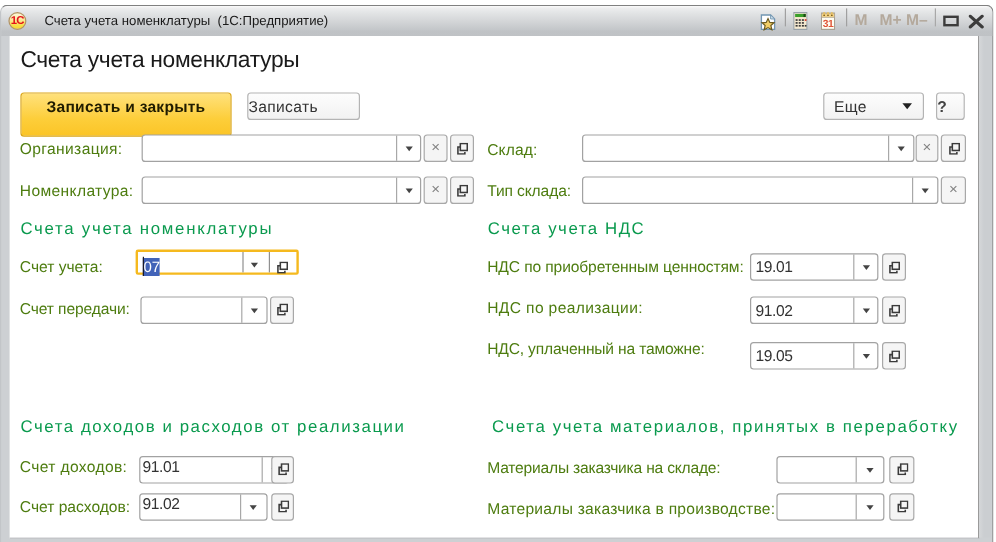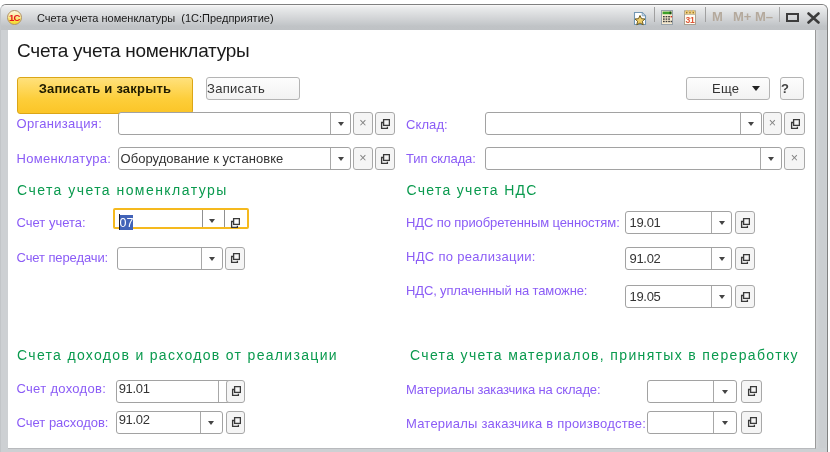--- a/index.html
+++ b/index.html
@@ -1,19 +1,19 @@
 <!DOCTYPE html>
 <html><head><meta charset="utf-8">
 <style>
 html,body{margin:0;padding:0;background:#fff;}
 body{font-family:"Liberation Sans",sans-serif;width:830px;height:452px;position:relative;overflow:hidden;}
 #win{position:absolute;left:0;top:4px;width:828px;height:448px;background:#cdd0d3;border:1px solid #808080;border-bottom:none;border-left-color:#c2c5c8;border-radius:6px 6px 0 0;box-sizing:border-box;}
 #tb{position:absolute;left:0;top:0;width:826px;height:25px;border-radius:5px 5px 0 0;background:linear-gradient(180deg,#fafafa 0%,#ededee 8%,#e4e6e7 20%,#d4d6d8 50%,#c4c7ca 78%,#c0c3c6 84%,#bfc2c5 100%);}
 #ct{position:absolute;left:7px;top:25px;width:807px;height:417.5px;background:#fff;border-right:1px solid #9a9a9a;border-bottom:1px solid #b8babd;}
-.lab{position:absolute;font-size:13px;color:#8b5cf6;letter-spacing:0.3px;white-space:nowrap;}
+.lab{position:absolute;font-size:13px;color:#4d7c0f;letter-spacing:0.3px;white-space:nowrap;}
 .grn{position:absolute;font-size:14px;color:#0a9a4e;letter-spacing:1.3px;white-space:nowrap;}
 .fld{position:absolute;height:23px;border:1px solid #a2a2a2;border-radius:3px;background:#fff;box-sizing:border-box;}
 .fld .tx{position:absolute;left:5px;top:3px;font-size:13px;color:#333;letter-spacing:0.3px;white-space:nowrap;}
 .sep{position:absolute;top:0;bottom:0;width:1px;background:#a8a8a8;}
 .arr{position:absolute;top:9px;width:0;height:0;border-left:3.5px solid transparent;border-right:3.5px solid transparent;border-top:4.2px solid #444;}
 .bx{position:absolute;height:23px;border:1px solid #a8a8a8;border-radius:3px;background:#f5f5f5;box-sizing:border-box;color:#838383;font-size:12.5px;text-align:center;line-height:20px;}
 .bo{position:absolute;height:23px;border:1px solid #a8a8a8;border-radius:3px;background:#f5f5f5;box-sizing:border-box;}
 .bo svg{position:absolute;left:50%;top:50%;margin:-5px 0 0 -5px;}
 .btn{position:absolute;height:23px;box-sizing:border-box;border:1px solid #b4b4b4;border-radius:3px;background:linear-gradient(#fdfdfd,#f2f2f2);font-size:13px;color:#333;text-align:left;line-height:21px;letter-spacing:0.3px;}
 </style></head>
@@ -70,21 +70,21 @@
 <div style="position:absolute;left:779px;top:7px;width:1px;height:15px;background:#a8a8a8;"></div>
 <div style="position:absolute;left:786px;top:13px;width:9px;height:5px;border:2px solid #3c3c3c;"></div>
 <svg style="position:absolute;left:807px;top:12px;" width="13" height="12" viewBox="0 0 13 12">
     <path d="M1.5 1.5 L11.5 10.5 M11.5 1.5 L1.5 10.5" stroke="#3c3c3c" stroke-width="2.6" stroke-linecap="round"></path>
   </svg>
 
 <div style="position:absolute;left:17px;top:39.5px;font-size:19px;color:#1a1a1a;letter-spacing:-0.26px;">Счета учета номенклатуры</div>
 
 <div style="position:absolute;left:17px;top:77px;width:176px;height:37px;box-sizing:border-box;border:1px solid #dba617;border-radius:3px;background:linear-gradient(#ffe17c,#fdce3a 60%,#fbc527);text-align:center;line-height:21px;font-size:13px;font-weight:bold;color:#201c00;letter-spacing:0.2px;">Записать и закрыть</div>
 <div class="btn" style="left:206px;top:77px;width:94px;">Записать</div>
-<div class="btn" style="left:686px;top:77px;width:84px;text-align:left;padding-left:25px;">Еще</div>
+<div class="btn" style="left:686px;top:77px;width:84px;text-align:left;padding-left:8px;">Еще</div>
 <div style="position:absolute;left:752px;top:86px;width:0;height:0;border-left:4px solid transparent;border-right:4px solid transparent;border-top:5px solid #222;"></div>
 <div class="btn" style="left:780px;top:77px;width:24px;font-weight:bold;color:#444;">?</div>
 
 <div class="lab" style="left:16.5px;top:116.4px;">Организация:</div>
 <div class="fld" style="left:118px;top:112px;width:233px;">
     <span class="sep" style="right:19.2px;"></span>
     <span class="arr" style="right:6.5px;"></span>
   </div>
 <div class="bx" style="left:353px;top:112px;width:20px;">×</div>
 <div class="bo" style="left:375px;top:112px;width:20px;">
@@ -102,21 +102,20 @@
 <div class="bx" style="left:763px;top:112px;width:19px;">×</div>
 <div class="bo" style="left:784px;top:112px;width:21px;">
     <svg width="10" height="10" viewBox="0 0 10 10">
       <path d="M3.3 3.5 H1.6 V9.4 H7.4 V7.7" fill="none" stroke="#3a3a3a" stroke-width="1.3"></path>
       <rect x="3.6" y="0.6" width="5.8" height="5.8" fill="none" stroke="#3a3a3a" stroke-width="1.3"></rect>
     </svg>
   </div>
 
 <div class="lab" style="left:16.5px;top:151.3px;">Номенклатура:</div>
 <div class="fld" style="left:118px;top:147px;width:233px;">
-    <span class="tx" style="left:1.5px;letter-spacing:0.05px;">Оборудование к установке</span>
     <span class="sep" style="right:19.2px;"></span>
     <span class="arr" style="right:6.5px;"></span>
   </div>
 <div class="bx" style="left:353px;top:147px;width:20px;">×</div>
 <div class="bo" style="left:375px;top:147px;width:20px;">
     <svg width="10" height="10" viewBox="0 0 10 10">
       <path d="M3.3 3.5 H1.6 V9.4 H7.4 V7.7" fill="none" stroke="#3a3a3a" stroke-width="1.3"></path>
       <rect x="3.6" y="0.6" width="5.8" height="5.8" fill="none" stroke="#3a3a3a" stroke-width="1.3"></rect>
     </svg>
   </div>

